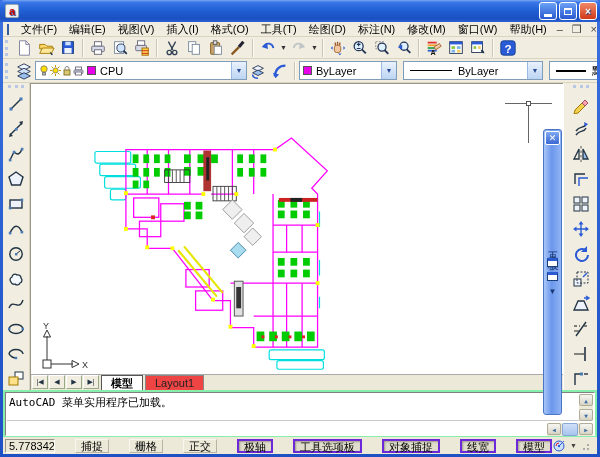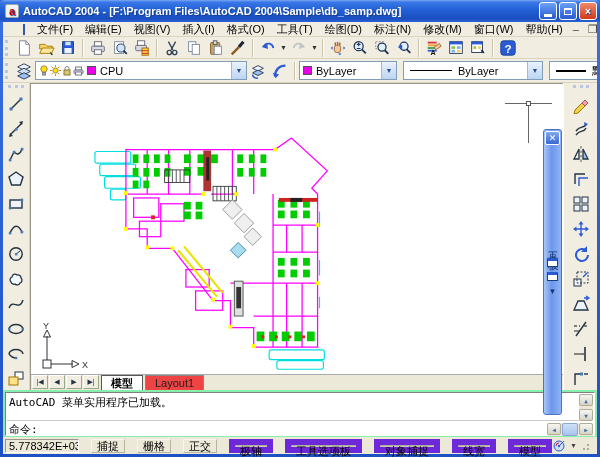--- a/index.html
+++ b/index.html
@@ -16,21 +16,21 @@
   #title-text{white-space:nowrap;overflow:hidden}
   .wbtns{margin-left:auto;display:flex;gap:2px}
   .wbtn{width:18px;height:18px;border:1px solid #fff;border-radius:3px;display:flex;align-items:center;justify-content:center;
     background:linear-gradient(180deg,#6ba1f5,#2a5ad0);color:#fff;font-size:10px}
   .wbtn.close{background:linear-gradient(180deg,#ef8a6a,#d23a18)}
   .glyph-min{display:block;width:8px;height:3px;background:#fff;margin-top:8px}
   .glyph-res{display:block;width:8px;height:7px;border:1px solid #fff;border-top:2px solid #fff}
   
   #content{left:3px;top:22px;width:594px;height:432px;background:#ece9d8}
   
-  #menubar{left:0;top:0;width:594px;height:15px;display:flex;align-items:center;background:#f1eee1;border-bottom:1px solid #d8d4c0;padding-left:18px}
+  #menubar{left:0;top:0;width:594px;height:15px;display:flex;align-items:center;background:#f1eee1;border-bottom:1px solid #d8d4c0;padding-left:2px}
   #doc-icon{width:12px;height:11px;border:1px solid #345a9a;background:#fff;border-top:4px solid #2a5ad0;margin:0 6px 0 2px}
   .mitem{padding:0 6px;white-space:nowrap}
   .mdi-btns{margin-left:auto;display:flex;gap:3px;padding-right:4px;color:#444}
   .mdi-btns span{width:14px;text-align:center}
   
   .toolrow{left:0;width:594px;display:flex;align-items:center;background:#f1eee1;border-bottom:1px solid #d8d4c0;overflow:hidden}
   #row1{top:15px;height:22px}
   #row2{top:37px;height:24px}
   .grip{width:5px;height:16px;border-left:3px dotted #b9c6e4;margin:0 3px 0 2px;flex:0 0 auto}
   .sep{width:2px;height:18px;border-left:1px solid #c9c5b0;border-right:1px solid #fdfcf5;margin:0 3px;flex:0 0 auto}
@@ -81,38 +81,37 @@
   #cmd-prompt{position:absolute;left:1px;top:29px;width:540px;height:14px;padding:0 2px}
   .vscroll{position:absolute;right:1px;top:1px;width:14px;height:27px;background:#ece9d8;display:flex;flex-direction:column;justify-content:space-between}
   .hscroll{position:absolute;right:1px;top:30px;width:46px;height:13px;background:#ece9d8;display:flex}
   .sbtn{width:14px;height:12px;background:linear-gradient(180deg,#f6f6f2,#d8d4c4);border:1px solid #b0ac98;border-radius:2px;
     color:#3a6ea5;font-size:6px;display:flex;align-items:center;justify-content:center;flex:0 0 auto}
   .sthumb{flex:1;margin:0 1px;background:linear-gradient(180deg,#cfe0f8,#a8c4ee);border:1px solid #88a8d8;border-radius:2px}
   
   #statusbar{left:0;top:415px;width:594px;height:17px;background:#ece9d8;display:flex;align-items:center;padding:1px 2px}
   #coords{width:176px;height:14px;line-height:13px;padding-left:3px;border:1px solid;border-color:#9a968a #fff #fff #9a968a;
     background:#ece9d8;font-size:11px;white-space:nowrap;overflow:hidden}
-  .tog{padding:0 5px;height:14px;line-height:13px;margin-left:12px;white-space:nowrap}
+  .tog{padding:0 5px;height:14px;line-height:13px;margin-left:20px;white-space:nowrap}
   .tog.off{border:1px solid;border-color:#f8f6ee #b8b4a0 #b8b4a0 #f8f6ee}
-  .tog.on{border:6px solid #6d28d9;background:#e0ddcc;box-shadow:inset 1px 1px 2px rgba(110,105,85,.55)}
+  .tog.on{border:2px solid #6d28d9;background:#e0ddcc;box-shadow:inset 1px 1px 2px rgba(110,105,85,.55)}
   #status-right{margin-left:auto;display:flex;align-items:center;gap:4px;padding-right:2px}
   #resize-grip{width:12px;height:12px;background:
     radial-gradient(circle at 3px 9px,#aaa 1px,transparent 1.5px),
     radial-gradient(circle at 7px 9px,#aaa 1px,transparent 1.5px),
     radial-gradient(circle at 7px 5px,#aaa 1px,transparent 1.5px)}
   svg{display:block}
 </style>
 </head>
 <body>
 
 <div id="frame">
 
   <div id="titlebar" class="abs">
     <span id="app-icon">a</span>
-    <span id="title-text">AutoCAD 2004 - [F:\Program Files\AutoCAD 2004\Sample\db_samp.dwg]</span>
     <span class="wbtns">
       <span class="wbtn">
           <span class="glyph-min"></span>
         </span>
       <span class="wbtn">
           <span class="glyph-res"></span>
         </span>
       <span class="wbtn close">
           <span>×</span>
         </span>
@@ -681,21 +680,20 @@
       </div>
     </div>
 
     <div id="cmdwin" class="abs">
       <div id="cmdinner">
         <div id="cmd-history"><span>AutoCAD 菜单实用程序已加载。</span></div>
         <div class="vscroll">
           <span class="sbtn">▲</span>
           <span class="sbtn">▼</span>
         </div>
-        <div id="cmd-prompt"><span>命令:</span></div>
         <div class="hscroll">
           <span class="sbtn">◀</span>
           <span class="sthumb"></span>
           <span class="sbtn">▶</span>
         </div>
       </div>
     </div>
 
     <div id="statusbar" class="abs">
       <span id="coords">5.778342E+03, 3.850557E+03, 0'-0"</span>

